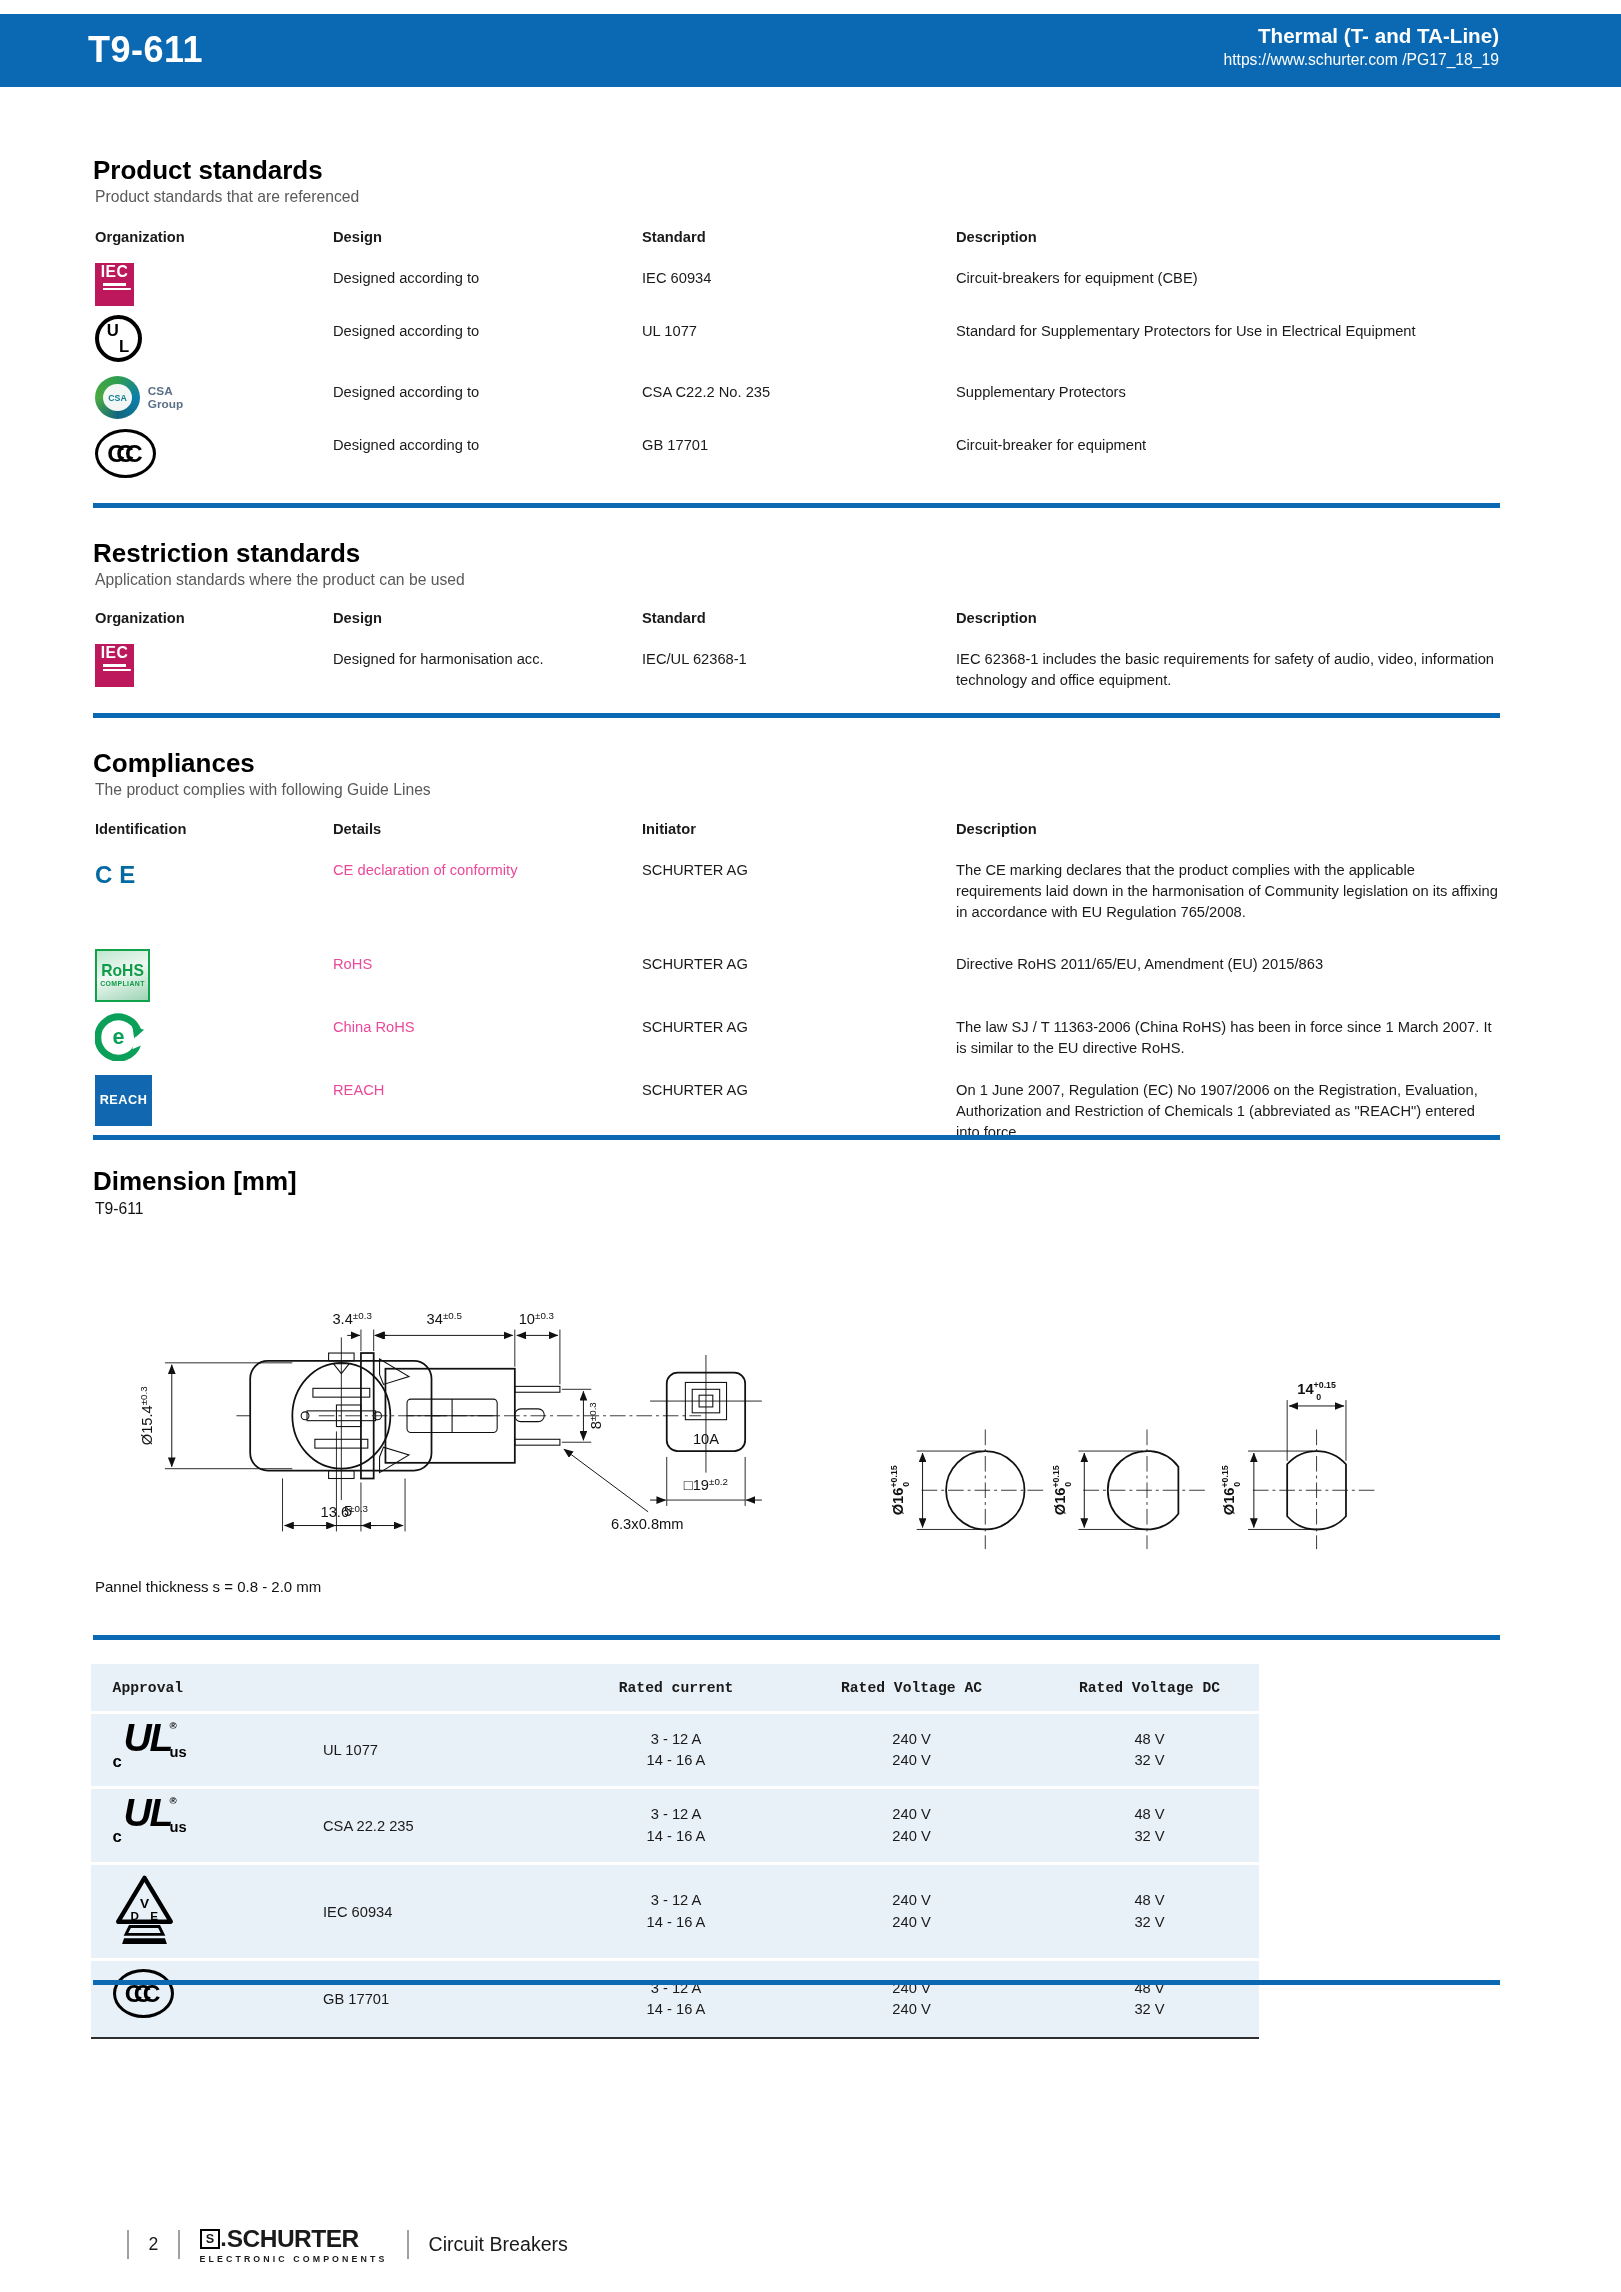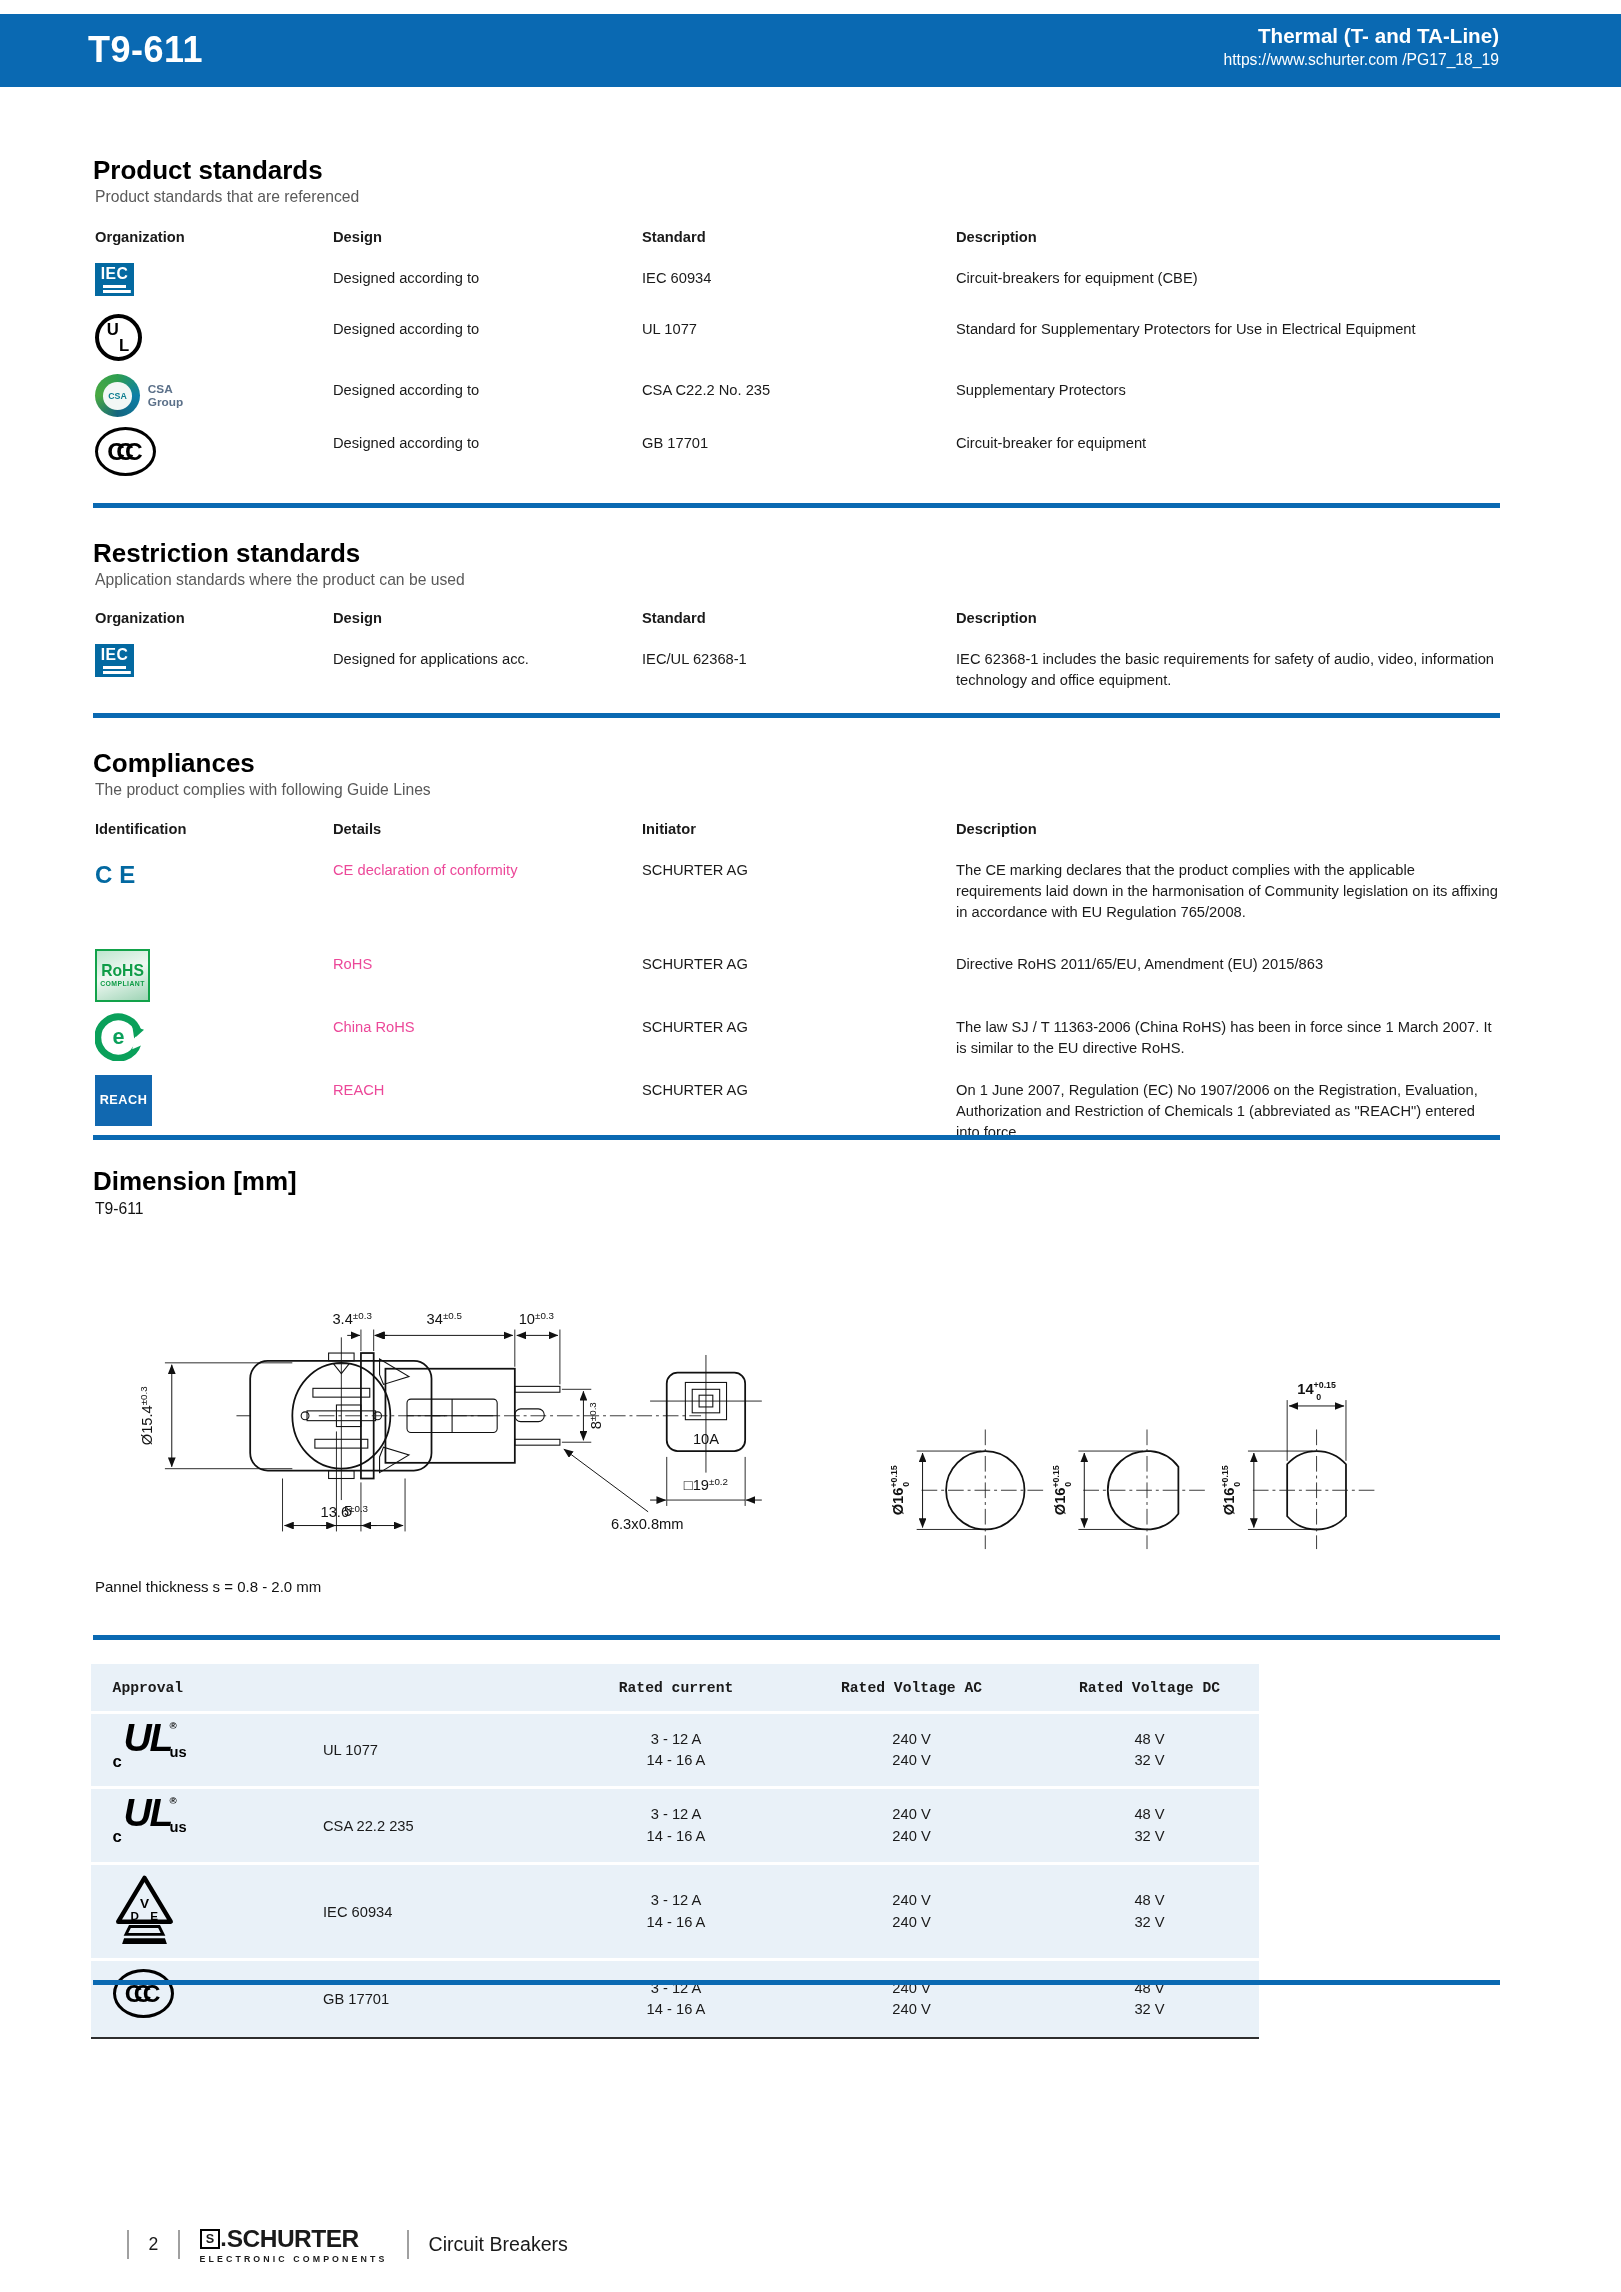--- a/index.html
+++ b/index.html
@@ -20,22 +20,22 @@
 
   
   .std-table { position:absolute; left:95px; width:1407px; display:grid;
                grid-template-columns:238px 309px 314px 546px; align-items:start; }
   .std-table .th { font-size:14.7px; font-weight:bold; padding-bottom:15.7px; }
   .std-table .cell { font-size:14.7px; line-height:20.6px; padding-top:7.8px; padding-bottom:9.8px; }
   .std-table .org-cell { padding-top:2px; padding-bottom:7.8px; min-height:51px; }
   .link { color:#ec4899; text-decoration:none; cursor:pointer; }
 
   
-  .iec-logo { display:inline-flex; flex-direction:column; align-items:center; justify-content:center;
-              width:39px; height:33px; background:#0369a1; color:#fff; }
+  .iec-logo { display:inline-flex; flex-direction:column; align-items:center; 
+              width:39px; height:43px; background:#be185d; color:#fff; }
   .iec-logo b { font-size:15.7px; font-weight:bold; letter-spacing:0.5px; }
   .iec-logo i { display:block; width:23.5px; height:2.9px; background:#fff; margin-top:2px; }
   .iec-logo em { display:block; width:16.7px; height:2.9px; background:#fff; margin-top:2px; margin-right:6.9px;
                  box-shadow:11.8px 0 0 0 #fff; font-style:normal; }
 
   .ul-logo { position:relative; display:inline-block; width:47px; height:47px; border:4.9px solid #000; border-radius:50%; }
   .ul-logo i, .ul-logo em { position:absolute; font-style:normal; font-weight:900; font-size:16.7px; color:#000; }
   .ul-logo i { left:7.8px; top:2px; }
   .ul-logo em { right:8.8px; bottom:1px; }
 
@@ -172,21 +172,21 @@
     <div class="th">Standard</div>
     <div class="th">Description</div>
 
     <div class="org-cell">
       <span class="iec-logo">
           <b>IEC</b>
           <i></i>
           <em></em>
         </span>
     </div>
-    <div class="cell">Designed for applications acc.</div>
+    <div class="cell">Designed for harmonisation acc.</div>
     <div class="cell">IEC/UL 62368-1</div>
     <div class="cell">IEC 62368-1 includes the basic requirements for safety of audio, video, information technology and office equipment.</div>
   </div>
 
   <div class="rule" style="top:713px"></div>
 
   <h2 class="sect-title" style="top:748px">Compliances</h2>
   <p class="sect-sub" style="top:781px">The product complies with following Guide Lines</p>
 
   <div class="std-table" style="top:821px">

